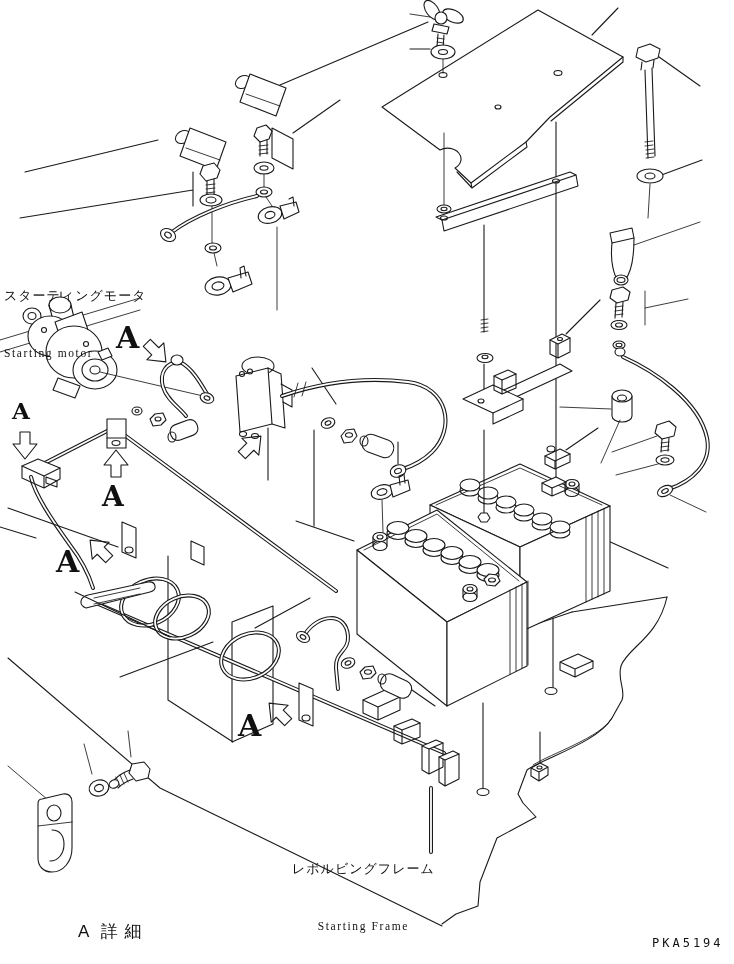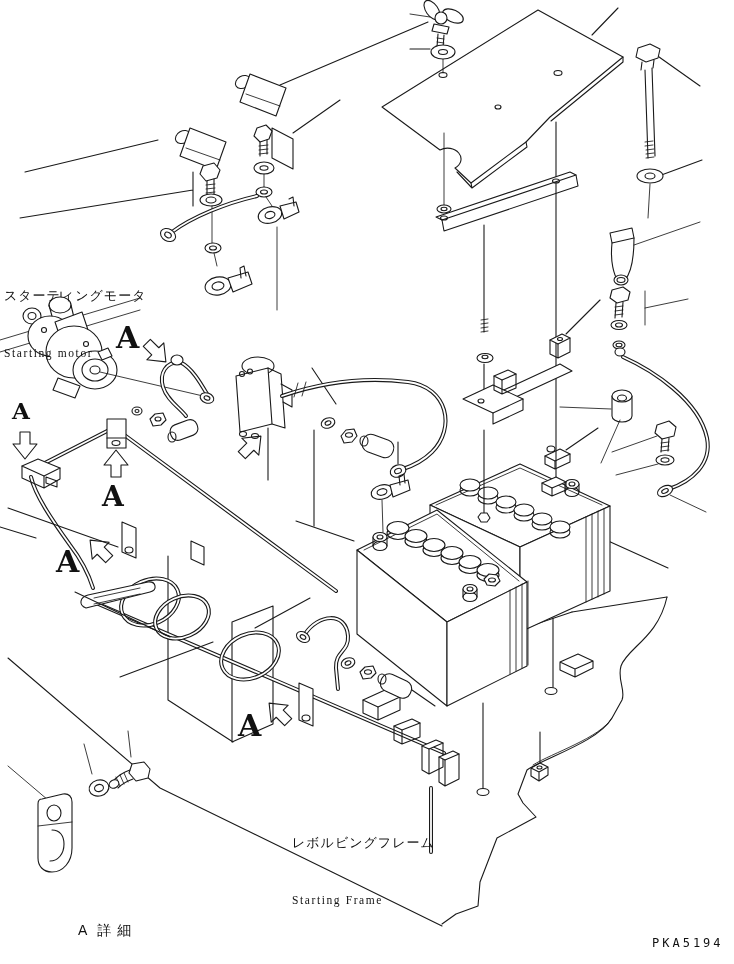--- a/index.html
+++ b/index.html
@@ -455,27 +455,27 @@
     <use href="#arr" class="blk" transform="translate(251,446) rotate(-135)"></use>
   </g>
 </svg>
 
 <div class="lbl" style="left:4px;top:246px;">
   <div class="jp">スターティングモータ</div>
   <div class="en">Starting motor</div>
 </div>
 
 
-<div class="lbl" style="left:292px;top:793px;">
+<div class="lbl" style="left:292px;top:819px;text-align:center;">
   <div class="jp">レボルビングフレーム</div>
   <div class="en">Starting Frame</div>
 </div>
 
 <div class="lbl" style="left:78px;top:879px;">
-  <div class="jp" style="font-size:14px;">A  詳 細</div>
+  <div class="jp" style="font-size:17px;">A  詳 細</div>
   
 </div>
 
 <div class="lbl code" style="left:652px;top:936px;">PKA5194</div>
 
 <div class="amark" style="left:116px;top:320px;font-size:30px;">A</div>
 <div class="amark" style="left:12px;top:397px;font-size:23px;">A</div>
 <div class="amark" style="left:102px;top:480px;font-size:28px;">A</div>
 <div class="amark" style="left:56px;top:544px;font-size:30px;">A</div>
 <div class="amark" style="left:238px;top:708px;font-size:30px;">A</div>

